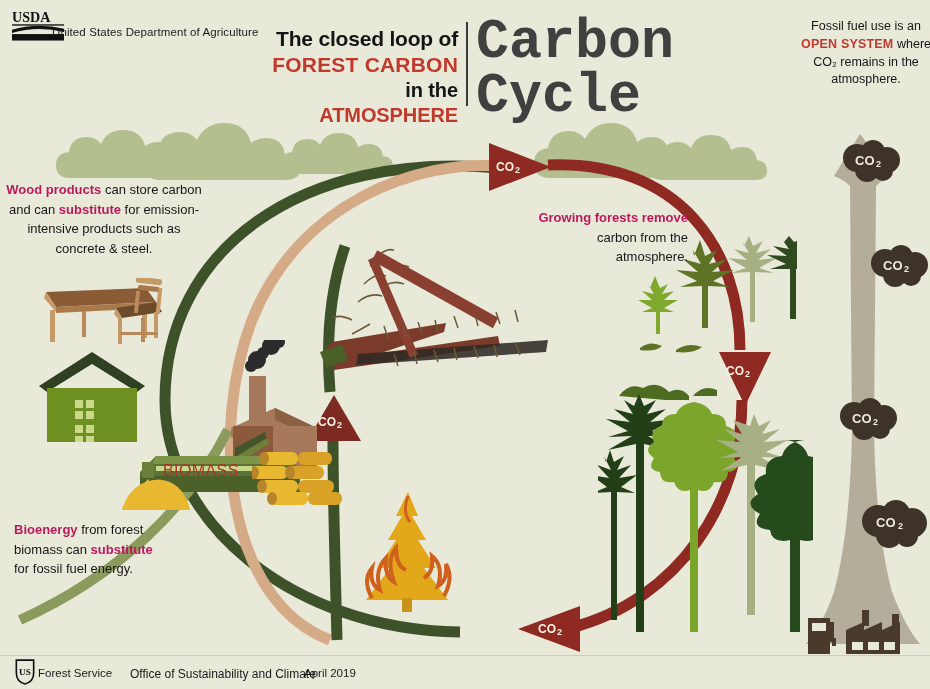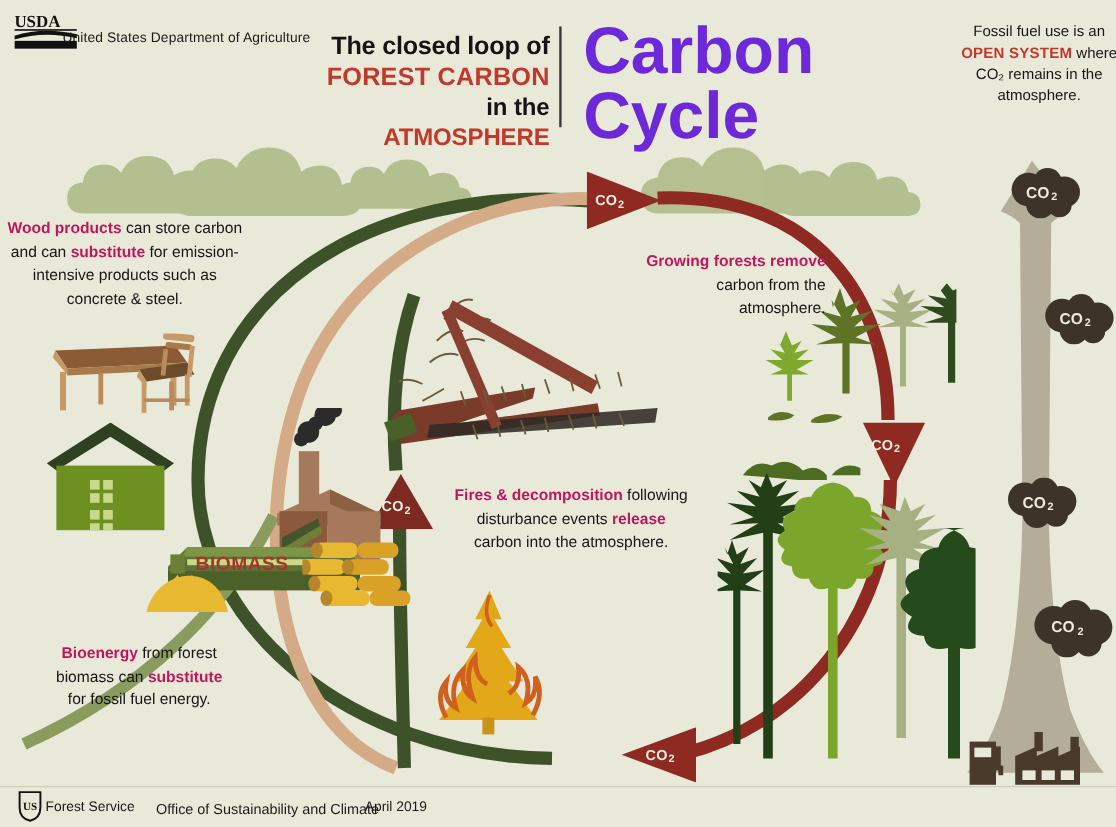--- a/index.html
+++ b/index.html
@@ -18,49 +18,49 @@
   #usda-name{left:52px;top:26px;font-size:11.5px;color:#1a1a1a;letter-spacing:.1px;
              font-family:"Liberation Sans",sans-serif;white-space:nowrap;}
 
   
   #title-left{left:268px;top:26px;width:190px;text-align:right;line-height:1.24;}
   #title-left .l1{font-size:21px;font-weight:bold;color:#141414;letter-spacing:-.2px;}
   #title-left .l2{font-size:21px;font-weight:bold;color:#c0392b;letter-spacing:.2px;}
   #title-left .l3{font-size:20px;font-weight:bold;color:#141414;letter-spacing:-.1px;}
   #title-left .l3 em{font-style:normal;color:#c0392b;}
   #title-rule{left:466px;top:22px;width:2px;height:84px;background:#3a3a3a;}
-  #title-right{left:486px;top:16px;line-height:.98;
-      font-family:Liberation Sans, sans-serif;font-weight:bold;font-size:55px;color:#6d28d9;}
+  #title-right{left:476px;top:16px;line-height:.98;
+      font-family:Liberation Mono, monospace;font-weight:bold;font-size:55px;color:#404040;}
 
   
   #fossil-note{left:783px;top:18px;width:142px;text-align:center;
       font-size:12.5px;line-height:1.42;color:#161616;margin-left:12px;}
   #fossil-note b{color:#c0392b;letter-spacing:.2px;}
 
   
   .blurb{font-size:13px;line-height:1.5;color:#161616;}
   .blurb b{color:#be185d;}
   #wood-text{left:6px;top:180px;width:196px;text-align:center;}
   #grow-text{left:538px;top:208px;width:150px;text-align:right;}
   #fire-text{left:378px;top:403px;width:196px;text-align:center;}
-  #bio-text{left:14px;top:534px;width:152px;text-align:center;margin-left:26px;}
+  #bio-text{left:14px;top:520px;width:152px;text-align:left;}
 
   
   #footer-rule{left:0;top:655px;width:930px;height:1px;background:#cdcdbb;}
   #fs-shield{left:14px;top:659px;width:22px;height:26px;}
   #fs-name{left:38px;top:667px;font-size:11.5px;color:#1a1a1a;}
   #fs-office{left:130px;top:667px;font-size:12px;color:#1a1a1a;}
   #fs-date{left:304px;top:667px;font-size:11.5px;color:#1a1a1a;}
 
   
   .co2lab{position:absolute;color:#f2efe2;font-weight:bold;font-size:12px;
           letter-spacing:.2px;white-space:nowrap;font-family:"Liberation Sans",sans-serif;}
   .cloudlab{position:absolute;color:#efeadd;font-weight:bold;font-size:13px;
           white-space:nowrap;font-family:"Liberation Sans",sans-serif;}
-  #biomass-label{position:absolute;left:163px;top:462px;color:#a8342a;font-weight:bold;
+  #biomass-label{position:absolute;left:163px;top:462px;color:#a8342a;font-weight:normal;
           font-size:16px;letter-spacing:.4px;font-family:"Liberation Sans",sans-serif;}
   svg{display:block;}
 </style>
 </head>
 <body>
 
 <div id="stage">
 
   <svg class="abs" style="left:40px;top:108px;" width="760" height="90">
     <g fill="#b2bd8c" opacity="0.95">
@@ -415,23 +415,20 @@
 
   <div id="wood-text" class="abs blurb">
     <b>Wood products</b><span> can store carbon and can </span><b>substitute</b><span> for emission-intensive products such as concrete &amp; steel.</span>
   </div>
 
   <div id="grow-text" class="abs blurb">
     <b>Growing forests</b>
     <b>remove</b><span> carbon from the atmosphere.</span>
   </div>
 
-  <div id="fire-text" class="abs blurb">
-    <b>Fires &amp; decomposition</b><span> following disturbance events </span><b>release</b><span> carbon into the atmosphere.</span>
-  </div>
 
   <div id="bio-text" class="abs blurb">
     <b>Bioenergy</b><span> from forest biomass can </span><b>substitute</b><span> for fossil fuel energy.</span>
   </div>
 
   <div id="footer-rule" class="abs"></div>
   <svg id="fs-shield" class="abs" viewBox="0 0 40 48">
     <path d="M4,2 L36,2 L36,26 Q36,42 20,46 Q4,42 4,26 Z" fill="none" stroke="#111" stroke-width="3"></path>
     <text x="20" y="30" text-anchor="middle" font-family="Liberation Serif, serif" font-size="17" font-weight="bold" fill="#111">US</text>
   </svg>

